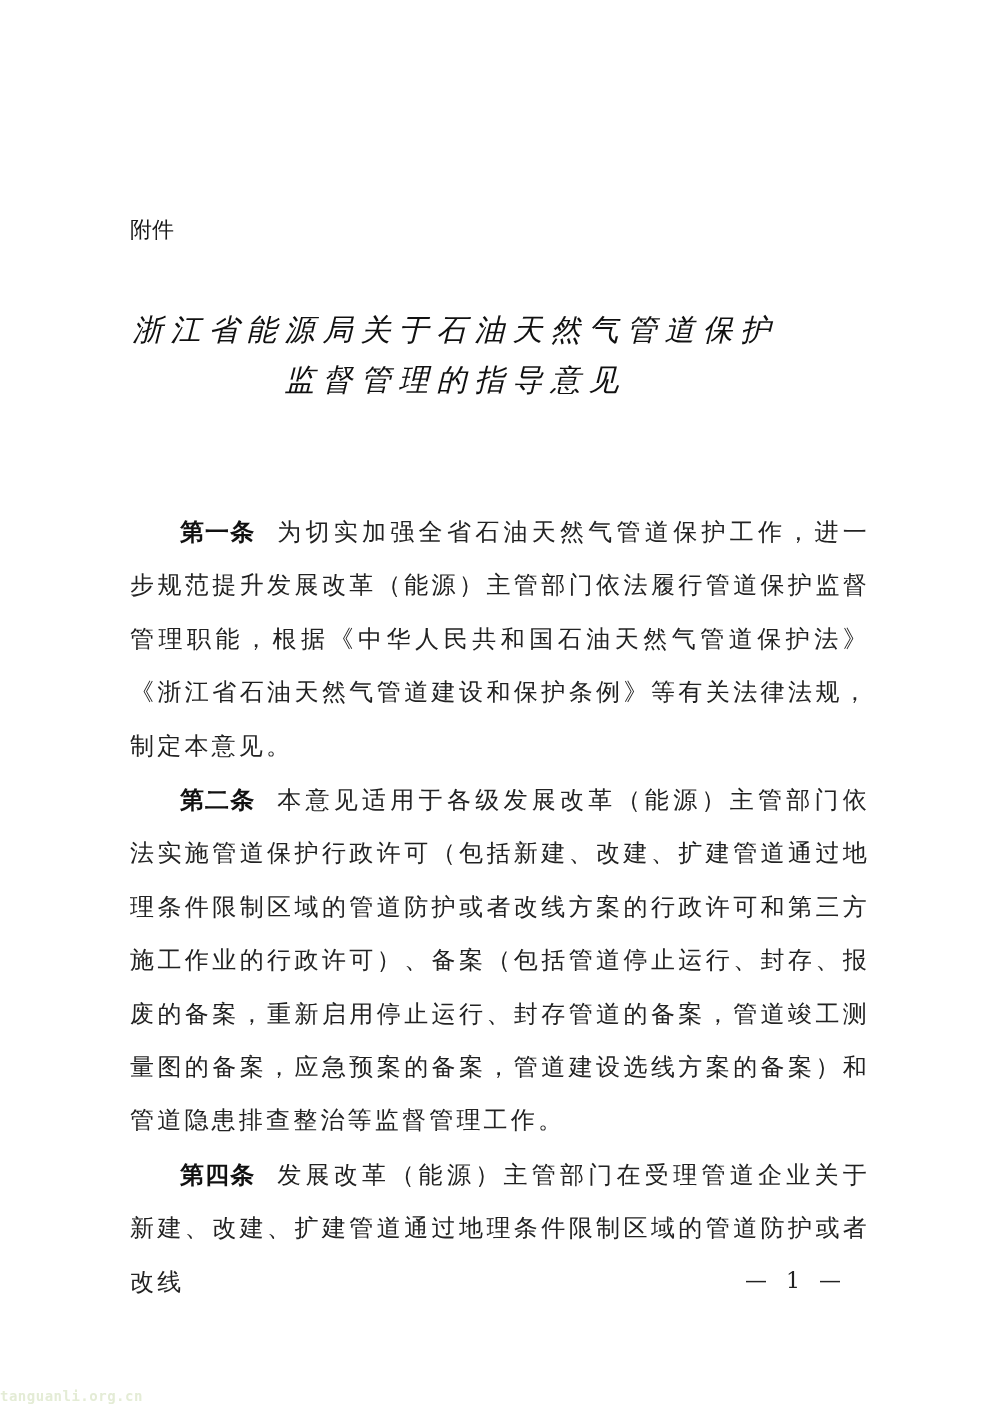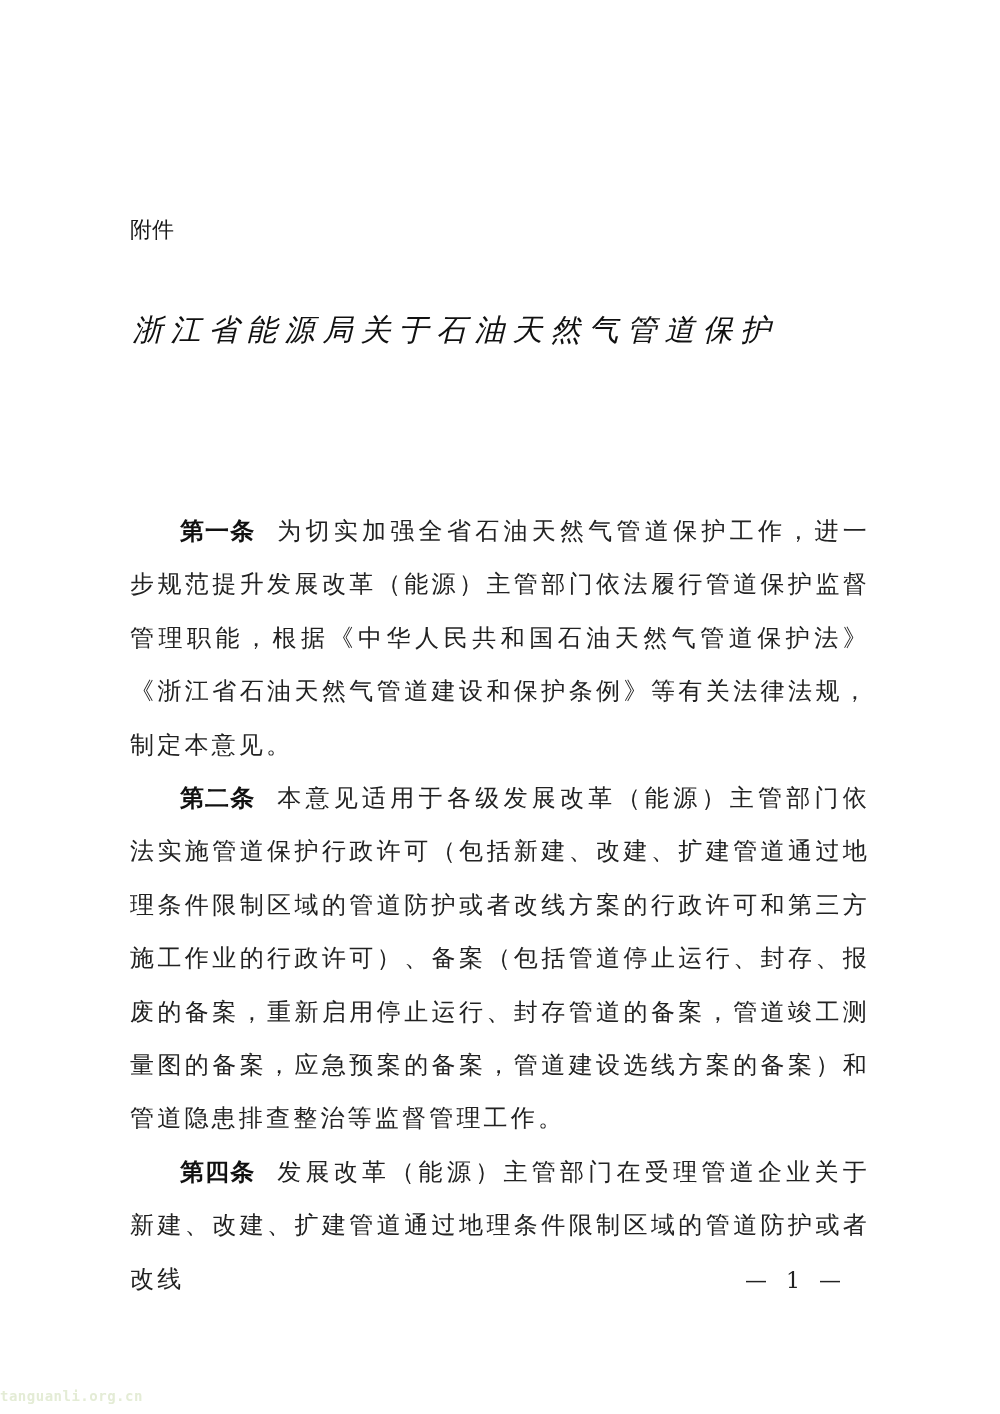--- a/index.html
+++ b/index.html
@@ -50,21 +50,21 @@
       line-height: 53.4px;
       text-align: justify;
       letter-spacing: 3.2px;
       color: #222;
     }
     .article {
       text-indent: 50px;
       margin: 0;
     }
     .article-number {
-      font-family: Liberation Serif, serif;
+      font-family: Liberation Sans, sans-serif;
       font-weight: bold;
       letter-spacing: 0px;
       margin-right: 22px;
       color: #111;
     }
     .page-number {
       position: absolute;
       left: 745px;
       top: 1266px;
       font-size: 22px;
@@ -85,20 +85,21 @@
   </style>
 </head>
 <body>
 
 <div>
 
   <div class="attachment-label">附件</div>
 
   <div class="doc-title">
     <span class="title-line">浙江省能源局关于石油天然气管道保护</span>
+    <span class="title-line">监督管理的指导意见</span>
   </div>
 
   <div class="body-text">
     <p class="article"><span class="article-number">第一条</span><span>为切实加强全省石油天然气管道保护工作，进一步规范提升发展改革（能源）主管部门依法履行管道保护监督管理职能，根据《中华人民共和国石油天然气管道保护法》《浙江省石油天然气管道建设和保护条例》等有关法律法规，制定本意见。</span></p>
     <p class="article"><span class="article-number">第二条</span><span>本意见适用于各级发展改革（能源）主管部门依法实施管道保护行政许可（包括新建、改建、扩建管道通过地理条件限制区域的管道防护或者改线方案的行政许可和第三方施工作业的行政许可）、备案（包括管道停止运行、封存、报废的备案，重新启用停止运行、封存管道的备案，管道竣工测量图的备案，应急预案的备案，管道建设选线方案的备案）和管道隐患排查整治等监督管理工作。</span></p>
     <p class="article"><span class="article-number">第四条</span><span>发展改革（能源）主管部门在受理管道企业关于新建、改建、扩建管道通过地理条件限制区域的管道防护或者改线</span></p>
   </div>
 
   <div class="page-number">— 1 —</div>
 

